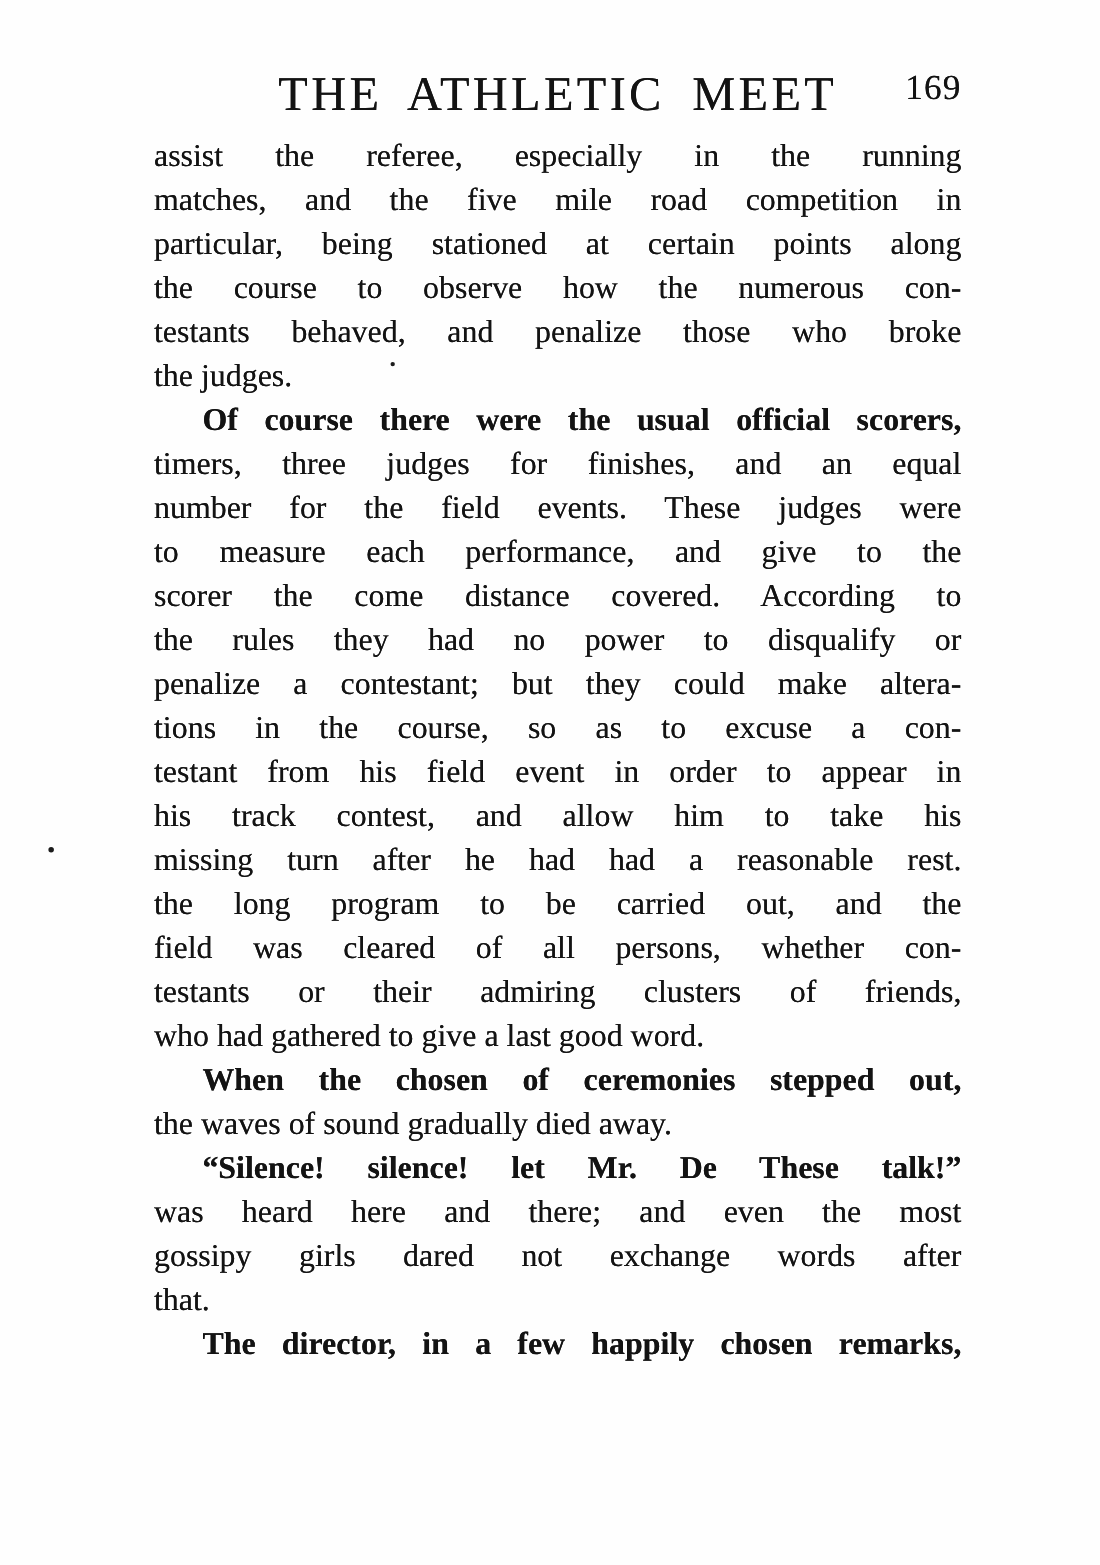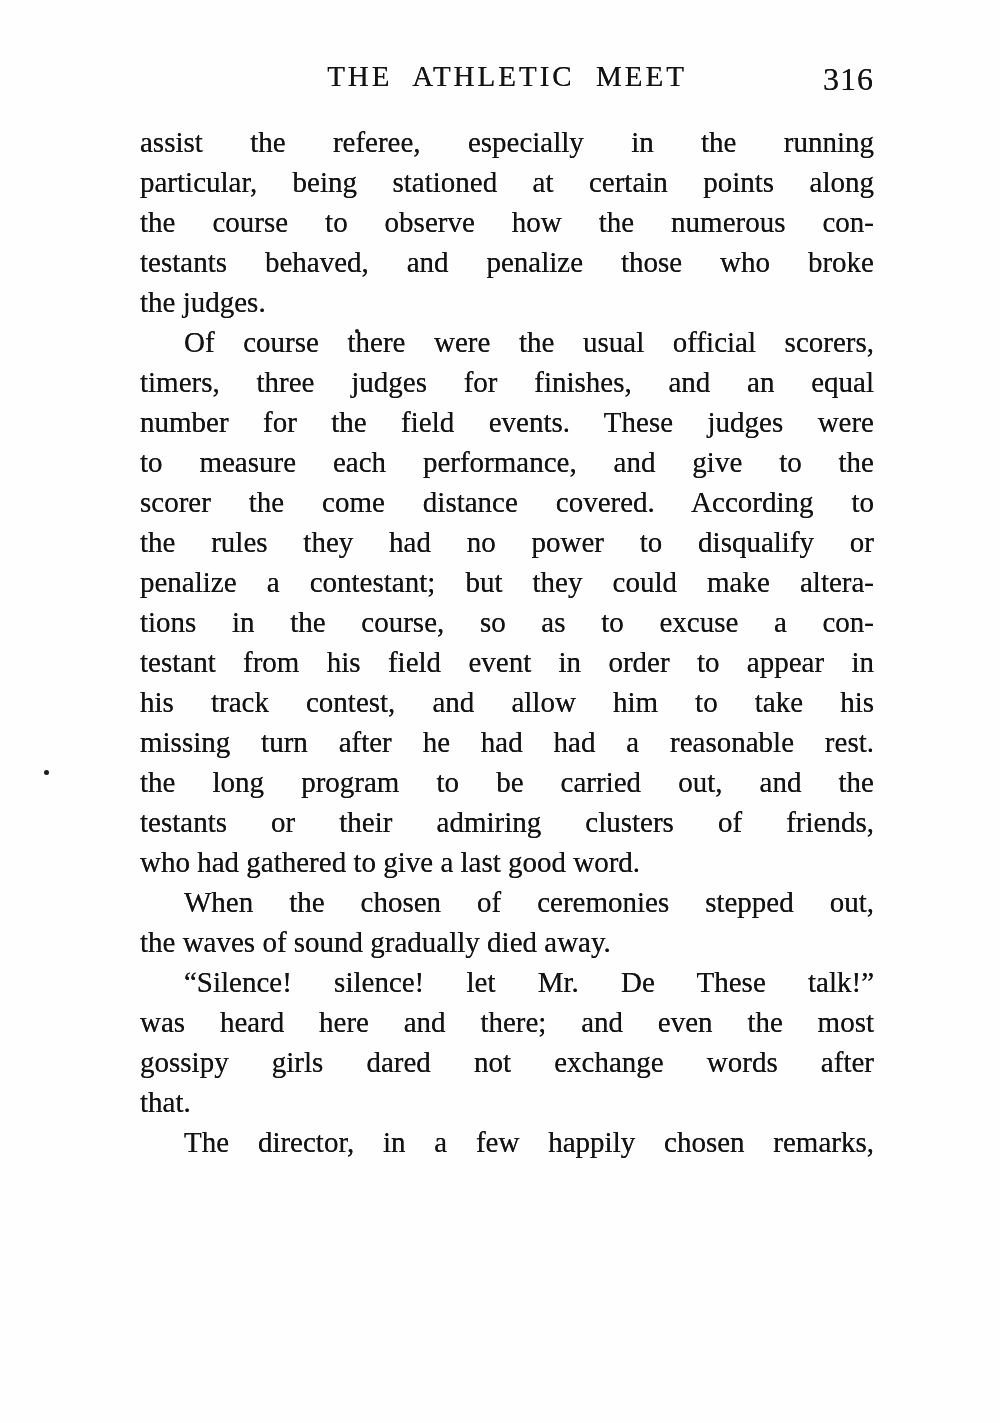--- a/index.html
+++ b/index.html
@@ -20,21 +20,21 @@
     position: absolute;
     left: 140px;
     top: 60px;
     width: 734px;
     height: 42px;
   }
   .running-title {
     position: absolute;
     left: 0; right: 0;
     text-align: center;
-    font-size: 29px;
+    font-size: 44px;
     letter-spacing: 3px;
     word-spacing: 11px;
     white-space: nowrap;
   }
   .page-number {
     position: absolute;
     right: 0;
     top: 1px;
     font-size: 32px;
     letter-spacing: 1px;
@@ -48,44 +48,45 @@
     font-size: 29px;
     line-height: 40px;
   }
   .para { margin: 0; }
   .line {
     text-align: justify;
     text-align-last: justify;
     white-space: normal;
   }
   .line.flush-last { text-align-last: left; }
-  .line.indent { padding-left: 44px; }
+  .line.indent { padding-left: 44px; font-weight: bold; }
 
   .speck {
     position: absolute;
     background: #1c1c1c;
     border-radius: 50%;
   }
   .speck-a { left: 44px;  top: 770px; width: 5px; height: 5px; }
   .speck-b { left: 355px; top: 329px; width: 4px; height: 4px; }
 </style>
 </head>
 <body>
 
 <div class="page">
 
   <div class="header">
     <div class="running-title">THE ATHLETIC MEET</div>
-    <div class="page-number">316</div>
+    <div class="page-number">169</div>
   </div>
 
   <div class="body-text">
 
     <div class="para">
       <div class="line">assist the referee, especially in the running</div>
+      <div class="line">matches, and the five mile road competition in</div>
       <div class="line">particular, being stationed at certain points along</div>
       <div class="line">the course to observe how the numerous con-</div>
       <div class="line">testants behaved, and penalize those who broke</div>
       <div class="line flush-last">the judges.</div>
     </div>
 
     <div class="para">
       <div class="line indent">Of course there were the usual official scorers,</div>
       <div class="line">timers, three judges for finishes, and an equal</div>
       <div class="line">number for the field events. These judges were</div>
@@ -94,20 +95,21 @@
       <div class="line">the rules they had no power to disqualify or</div>
       <div class="line">penalize a contestant; but they could make altera-</div>
       <div class="line">tions in the course, so as to excuse a con-</div>
       <div class="line">testant from his field event in order to appear in</div>
       <div class="line">his track contest, and allow him to take his</div>
       <div class="line">missing turn after he had had a reasonable rest.</div>
     </div>
 
     <div class="para">
       <div class="line">the long program to be carried out, and the</div>
+      <div class="line">field was cleared of all persons, whether con-</div>
       <div class="line">testants or their admiring clusters of friends,</div>
       <div class="line flush-last">who had gathered to give a last good word.</div>
     </div>
 
     <div class="para">
       <div class="line indent">When the chosen of ceremonies stepped out,</div>
       <div class="line flush-last">the waves of sound gradually died away.</div>
     </div>
 
     <div class="para">

